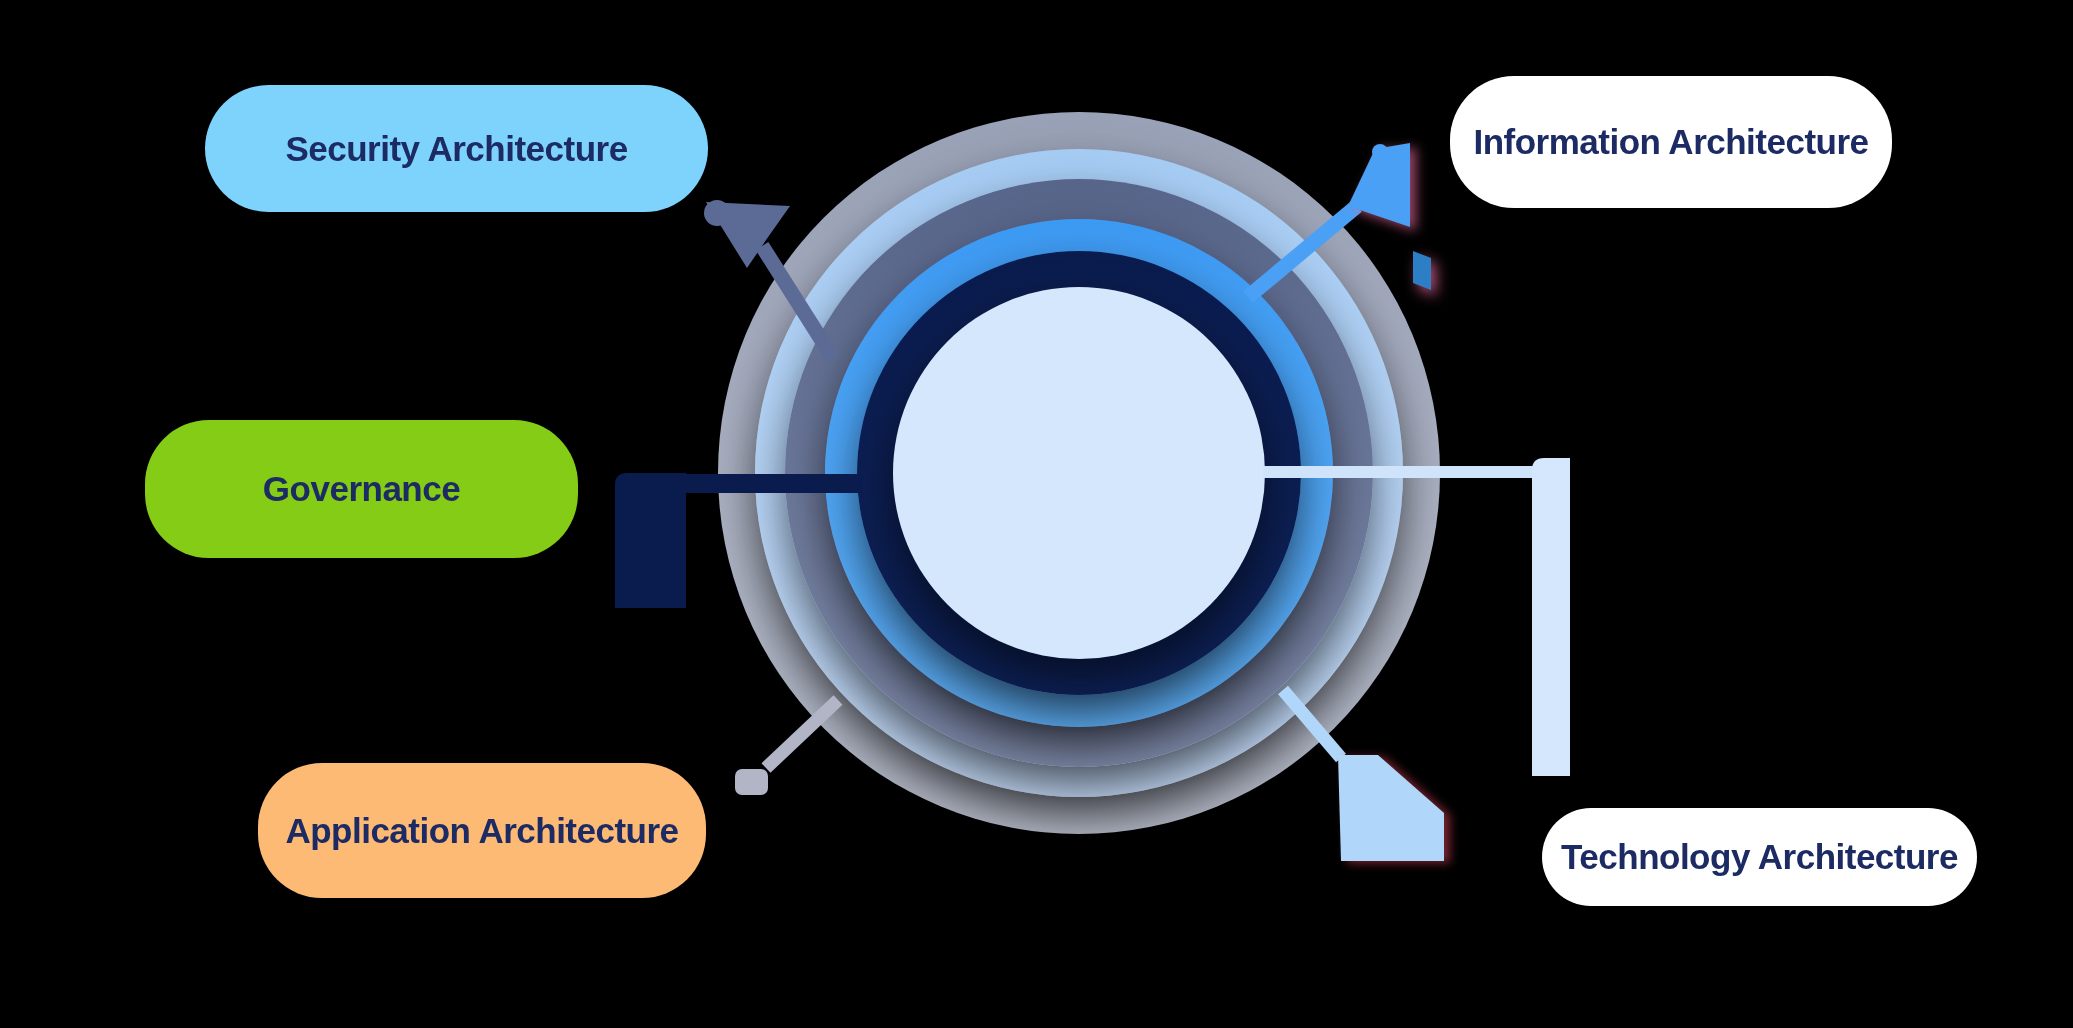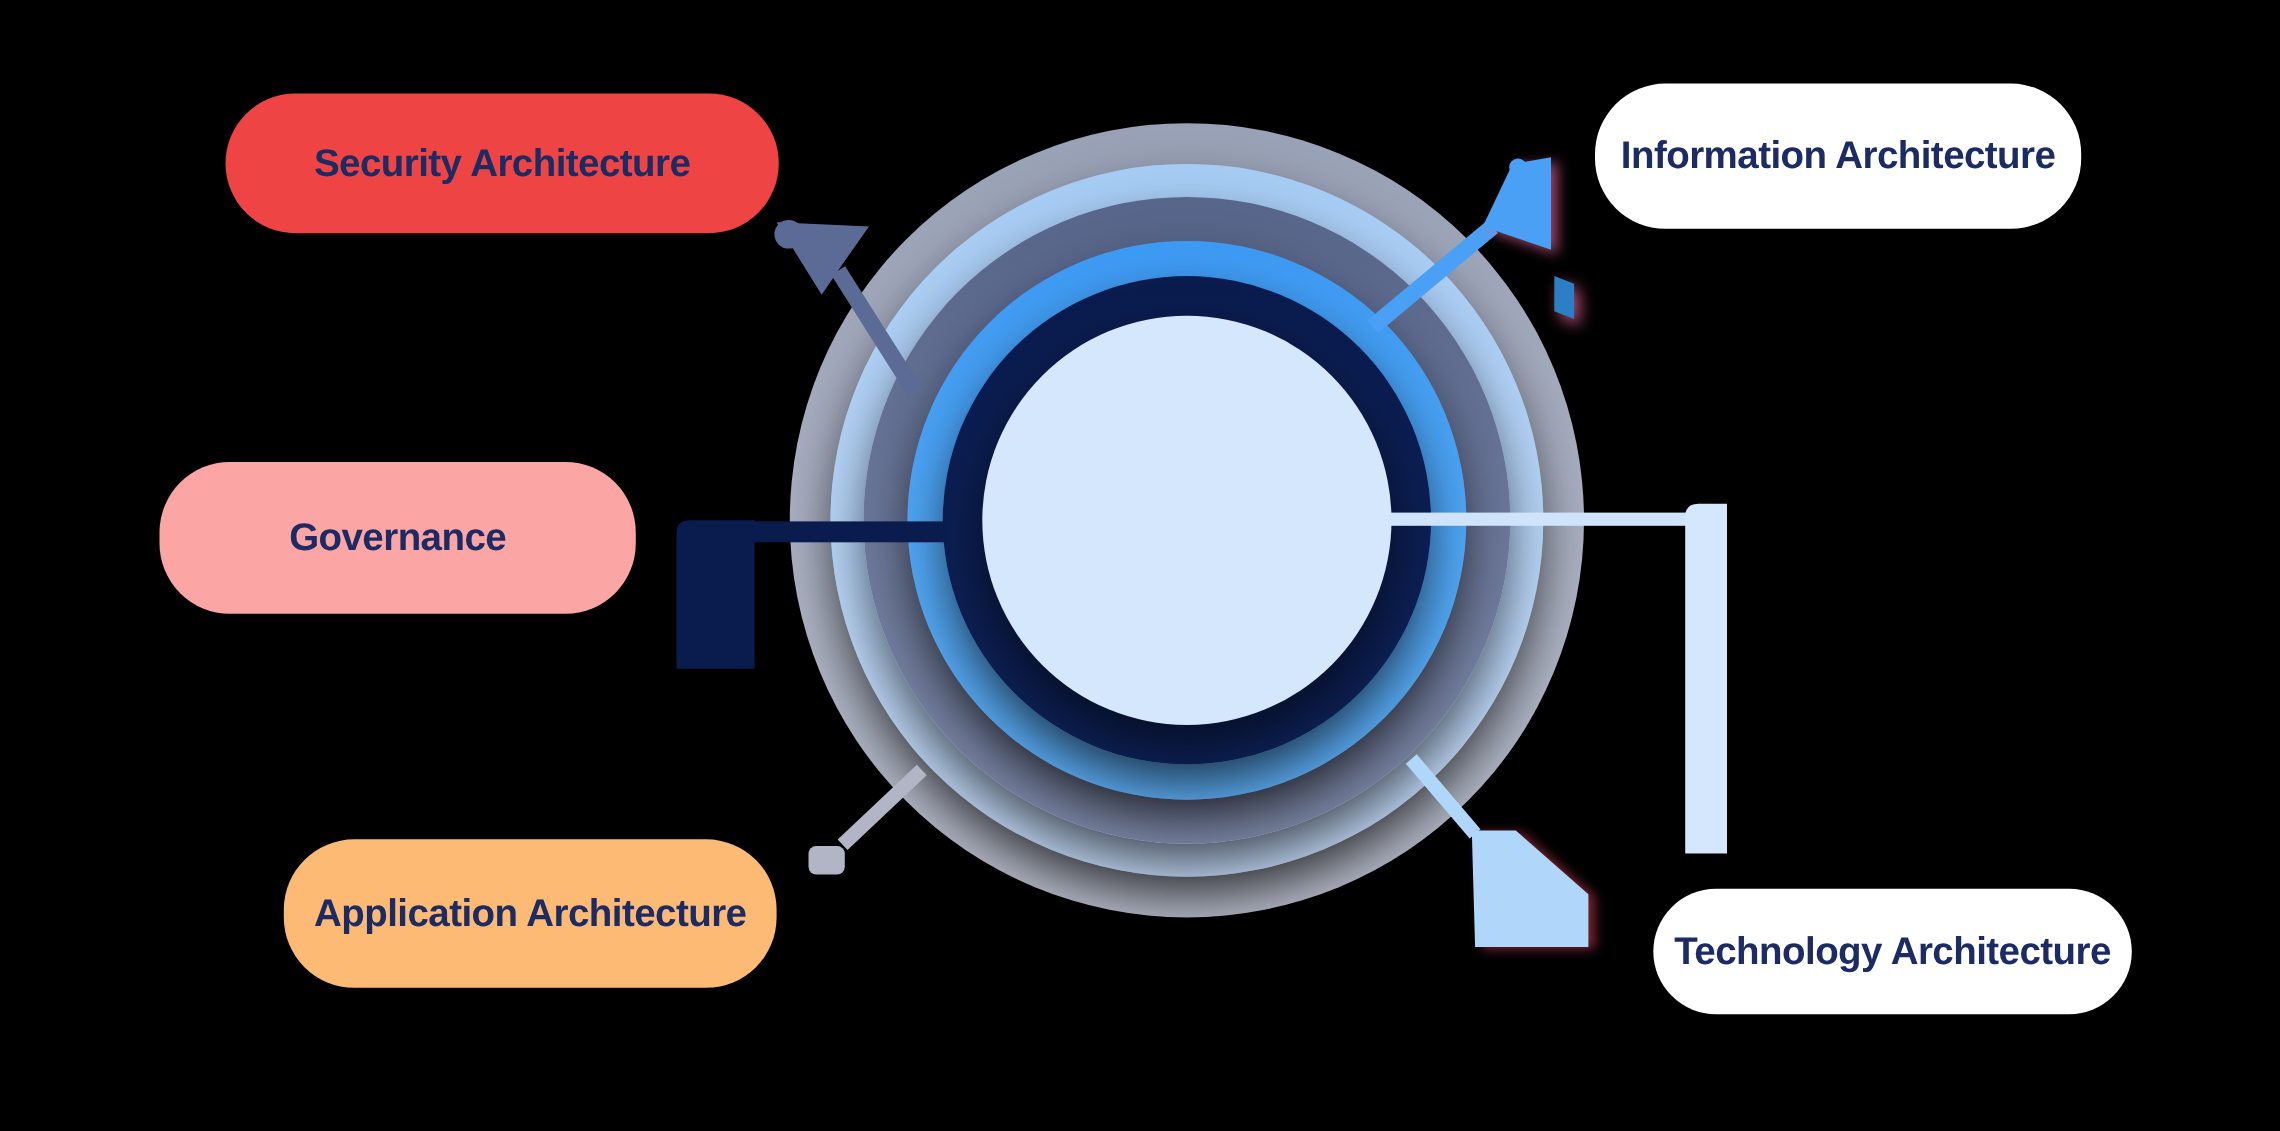--- a/index.html
+++ b/index.html
@@ -21,21 +21,21 @@
   .pill{
     position:absolute;background:#fff;border-radius:64px;
     display:flex;align-items:center;justify-content:center;
     font-weight:700;font-size:35px;letter-spacing:-0.5px;white-space:nowrap;
   }
   .pill-security{left:205px;top:85px;width:503px;height:127px;}
   .pill-governance{left:145px;top:420px;width:433px;height:138px;}
   .pill-application{left:258px;top:763px;width:448px;height:135px;}
   .pill-information{left:1450px;top:76px;width:442px;height:132px;text-align:center;}
   .pill-business{left:1612px;top:400px;width:431px;height:124px;}
-  .pill-technology{left:1503px;top:808px;width:435px;height:114px;}
+  .pill-technology{left:1542px;top:808px;width:435px;height:98px;}
   .flag-info{filter:drop-shadow(6px 4px 6px rgba(236,104,156,0.65));}
   .fold-info{filter:drop-shadow(5px 6px 7px rgba(236,104,156,0.75));}
   .flag-tech{filter:drop-shadow(6px 2px 5px rgba(203,60,82,0.6));}
 </style>
 </head>
 <body>
 
 <div class="stage" style="background: rgb(0, 0, 0);">
 
   <div class="ring ring-application" style="background: linear-gradient(rgb(153, 161, 182), rgb(184, 189, 203));"></div>
@@ -76,24 +76,24 @@
       <line x1="838" y1="700" x2="766" y2="768" stroke-width="13" stroke="#b1b5c6"></line>
       <rect x="735" y="769" width="33" height="26" rx="7" fill="#b1b5c6"></rect>
     </g>
 
     <g>
       <line x1="1283" y1="690" x2="1341" y2="758" stroke-width="13" stroke="#b0d7fa"></line>
       <polygon class="flag-tech" points="1338,755 1378,755 1444,813 1444,861 1341,861" fill="#b0d7fa"></polygon>
     </g>
   </svg>
 
-  <div class="pill pill-security" style="background: #ef4444; color: rgb(28, 43, 99);">
+  <div class="pill pill-security" style="background: #7dd3fc; color: rgb(28, 43, 99);">
     <span>Security Architecture</span>
   </div>
-  <div class="pill pill-governance" style="background: #fca5a5; color: rgb(28, 43, 99);">
+  <div class="pill pill-governance" style="background: #84cc16; color: rgb(28, 43, 99);">
     <span>Governance</span>
   </div>
   <div class="pill pill-application" style="background: #fdba74; color: rgb(28, 43, 99);">
     <span>Application Architecture</span>
   </div>
   <div class="pill pill-information" style="background: rgb(255, 255, 255); color: rgb(28, 43, 99);">
     <span>Information Architecture</span>
   </div>
   <div class="pill pill-technology" style="background: rgb(255, 255, 255); color: rgb(28, 43, 99);">
     <span>Technology Architecture</span>

